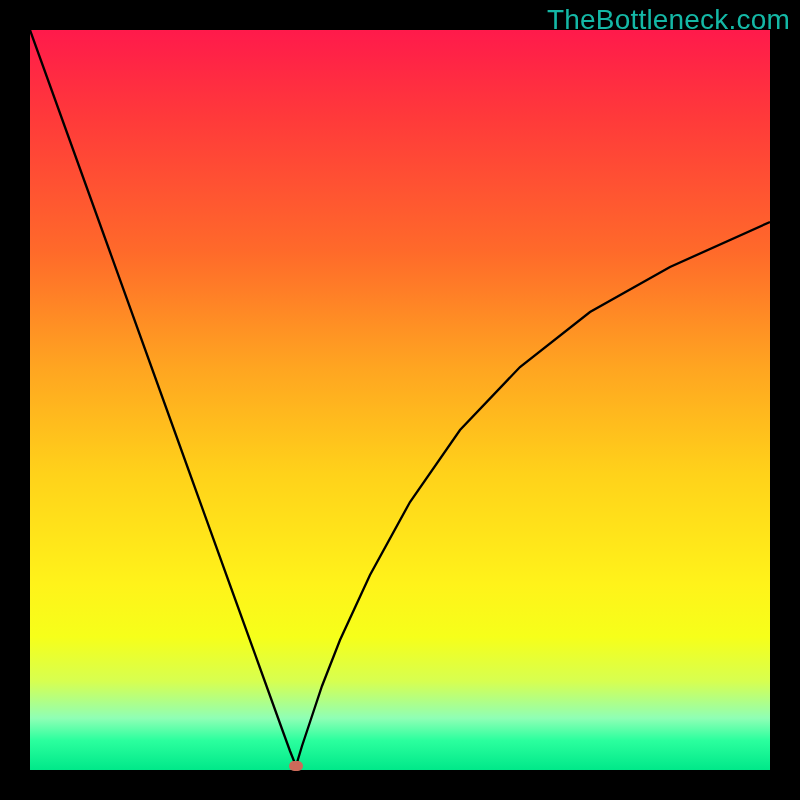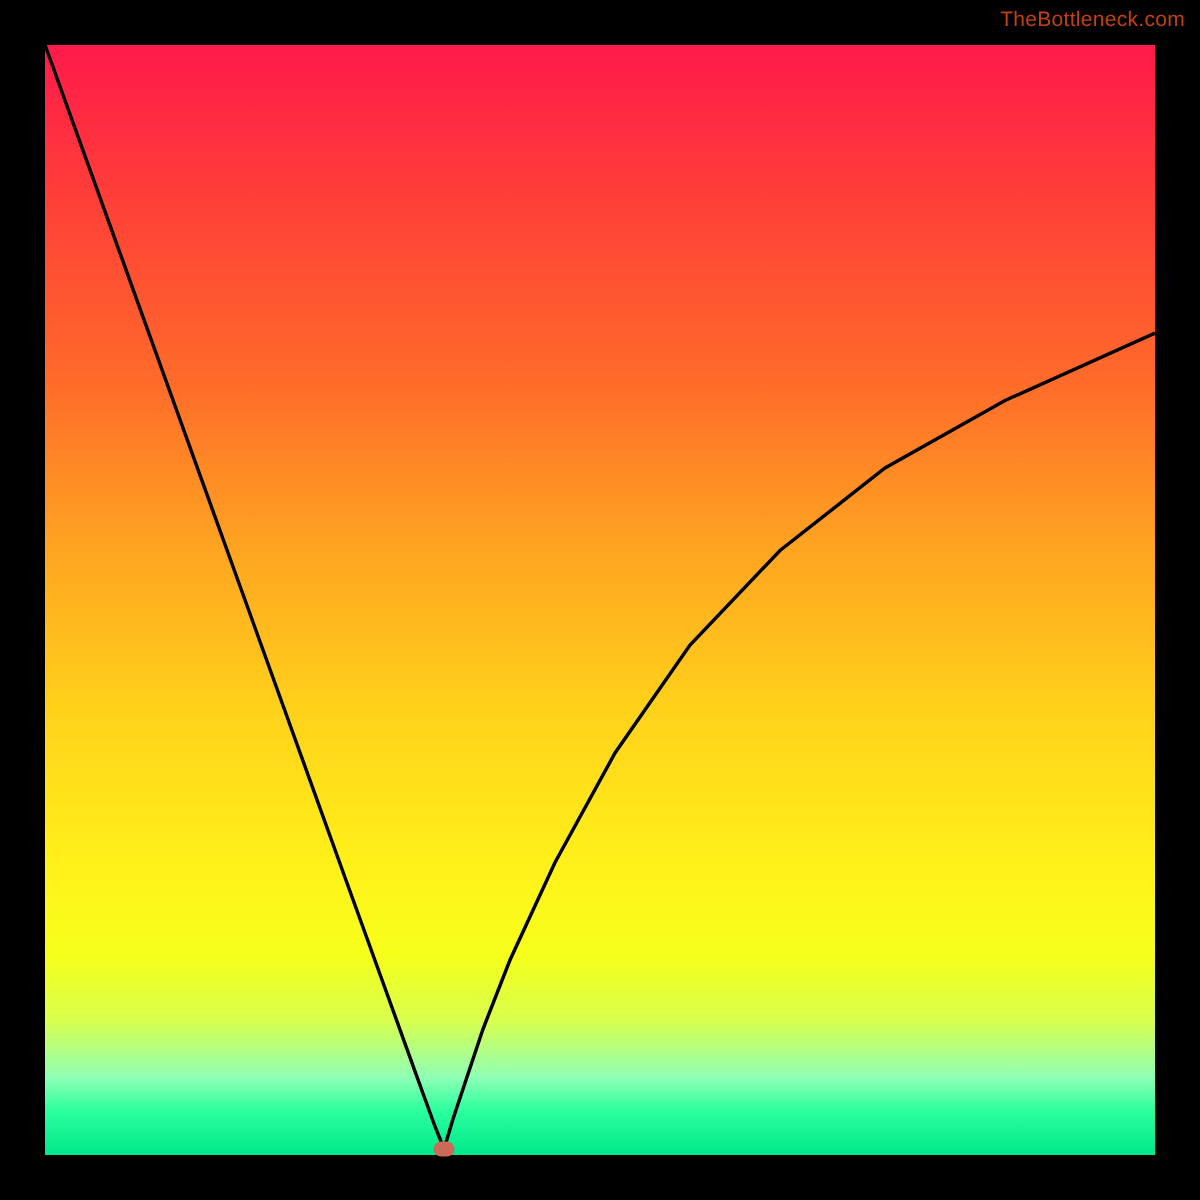--- a/index.html
+++ b/index.html
@@ -53,22 +53,22 @@
     width: 14px;
     height: 10px;
     border-radius: 5px;
     background: #cc6a5a;
     transform: translate(-50%, -50%);
   }
   .watermark {
     position: absolute;
     top: 4px;
     right: 10px;
-    color: #c2410c;
-    font-size: 14px;
+    color: #14b8a6;
+    font-size: 28px;
     letter-spacing: 0.2px;
   }
 </style>
 </head>
 <body>
 
 <div class="frame">
 
   <div class="plot-area">
 

